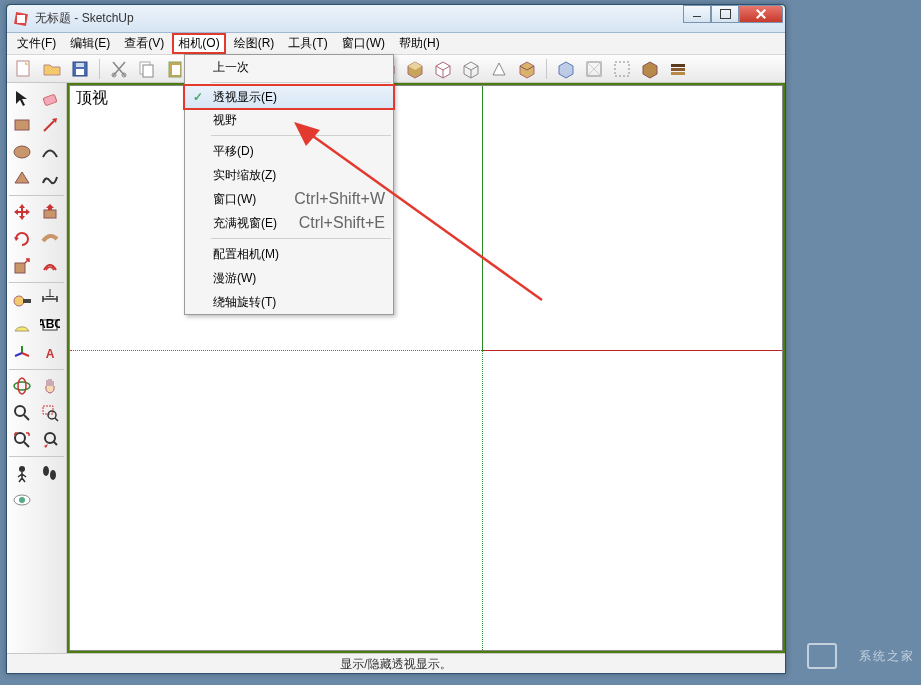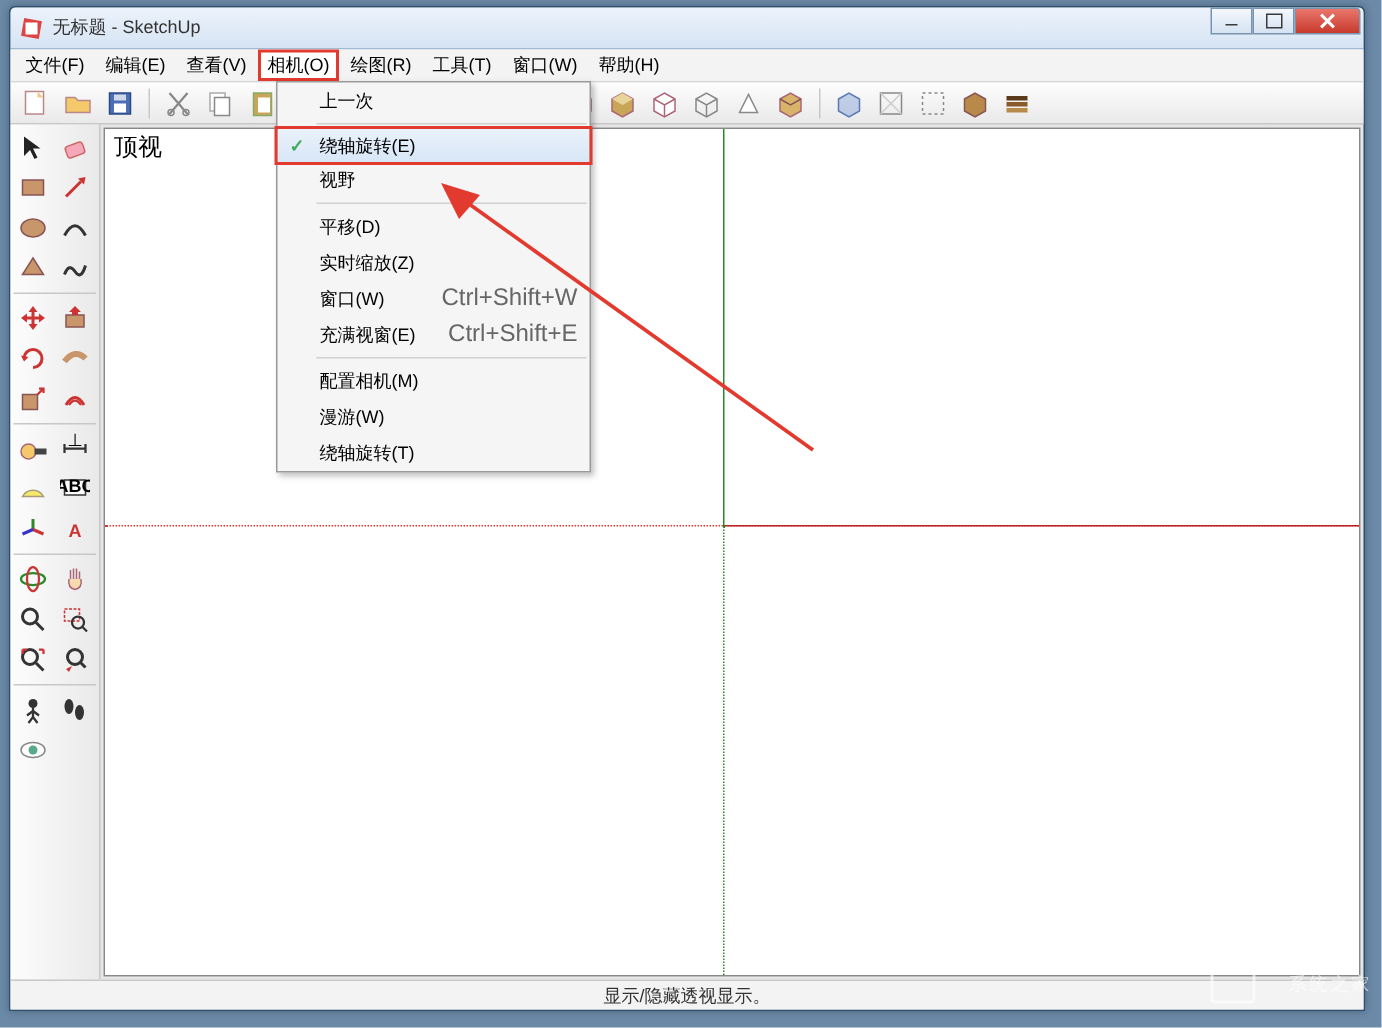--- a/index.html
+++ b/index.html
@@ -1,17 +1,17 @@
 <!DOCTYPE html>
 <html><head>
 <meta charset="utf-8">
 <style>
   * { box-sizing: border-box; margin: 0; padding: 0; font-family: "Microsoft YaHei", "SimSun", Tahoma, sans-serif; font-size: 12px; }
   body { background:#6b8aa8; width:921px; height:685px; position:relative; overflow:hidden; }
-  .window { position:absolute; left:6px; top:4px; width:904px; height:670px; background:#e5e5e5; border:1px solid #2b4f6f; border-radius:4px 4px 0 0; box-shadow:0 0 6px rgba(0,0,0,.3); display:flex; flex-direction:column;}
+  .window { position:absolute; left:6px; top:4px; width:780px; height:670px; background:#4d7c0f; border:1px solid #2b4f6f; border-radius:4px 4px 0 0; box-shadow:0 0 6px rgba(0,0,0,.3); display:flex; flex-direction:column;}
   
   .titlebar { height:28px; background:linear-gradient(#ecf3fb,#d6e4f3); display:flex; align-items:center; padding-left:6px; border-bottom:1px solid #9fb8d4; border-radius:4px 4px 0 0;}
   .titlebar .tb-icon { width:16px; height:16px; margin-right:6px; }
   .titlebar .title { flex:1; color:#333; }
   .winbtns { display:flex; height:20px; margin-right:2px; gap:0; }
   .winbtn { width:28px; height:18px; border:1px solid #7a93ae; background:linear-gradient(#f4f8fd,#d5e3f1); display:flex; align-items:center; justify-content:center; margin-top:-4px;}
   .winbtn.min::before { content:""; width:8px; height:1.5px; background:#3a3a3a; margin-top:6px;}
   .winbtn.max::before { content:""; width:9px; height:8px; border:1.5px solid #3a3a3a;}
   .winbtn.close { background:linear-gradient(#e9766c,#c83a2c); width:44px; border-radius:0 3px 0 0;}
   .winbtn.close::before,.winbtn.close::after { content:""; position:absolute; width:12px; height:2px; background:#fff;}
@@ -443,21 +443,21 @@
   </div>
 </div>
 
 <div class="dropdown">
   <div class="dd-item">
       <span>上一次</span>
     </div>
   <div class="dd-sep"></div>
   <div class="dd-item hover boxed">
       <span class="check">✓</span>
-      <span>绕轴旋转(E)</span>
+      <span>透视显示(E)</span>
     </div>
   <div class="dd-item">
       <span>视野</span>
     </div>
   <div class="dd-sep"></div>
   <div class="dd-item">
       <span>平移(D)</span>
     </div>
   <div class="dd-item">
       <span>实时缩放(Z)</span>

